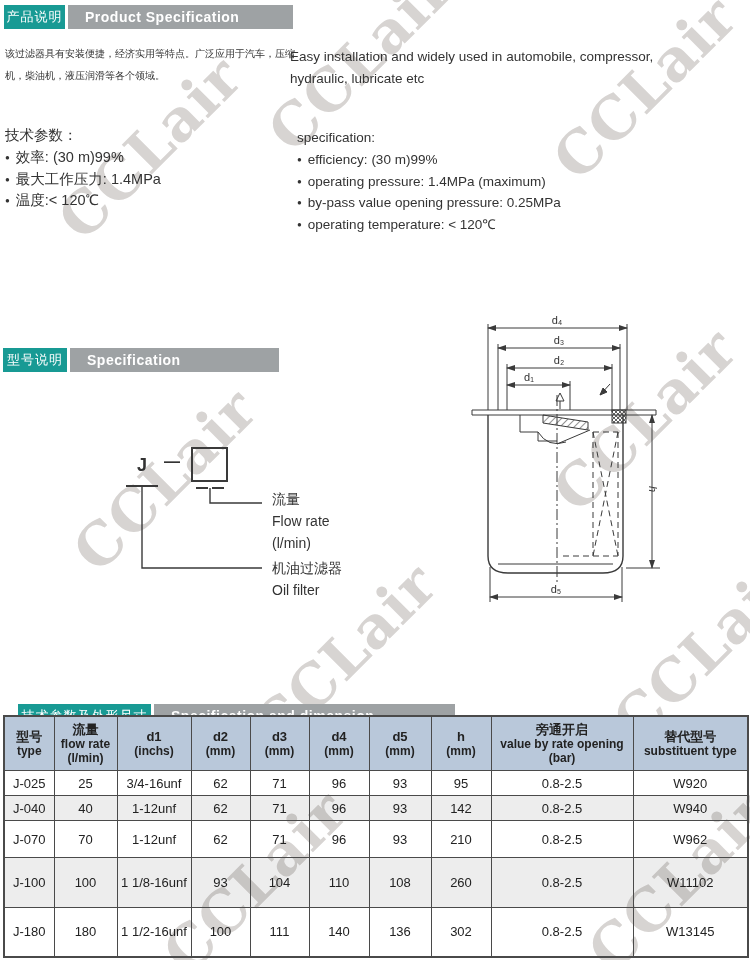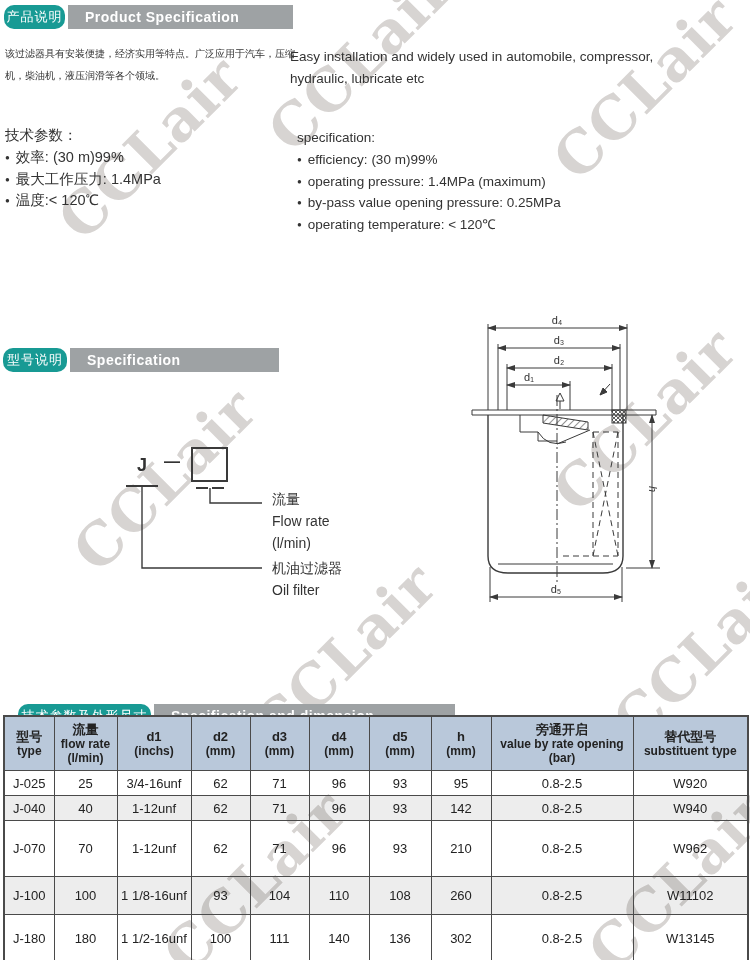--- a/index.html
+++ b/index.html
@@ -7,21 +7,21 @@
         font-family:"Liberation Sans",sans-serif;color:#333;}
   
   .wm-layer{position:absolute;inset:0;z-index:0;pointer-events:none;}
   .wm{position:absolute;font-family:"DejaVu Serif",serif;font-weight:700;font-size:58px;
       color:#d7d4d2;letter-spacing:1px;white-space:nowrap;
       transform:translate(-50%,-50%) rotate(-45deg);}
   .content{position:absolute;inset:0;z-index:1;}
   
   .sec-header{position:absolute;display:flex;height:24px;}
   .sec-tag{background:#189a94;color:#fff;font-size:13px;display:flex;align-items:center;
-           justify-content:center;letter-spacing:1px;border-radius:10px;}
+           justify-content:center;letter-spacing:1px;}
   .sec-bar{background:#9ea2a4;color:#fff;font-weight:bold;font-size:14px;display:flex;
            align-items:center;padding-left:17px;letter-spacing:0.5px;margin-left:3px;}
   
   .zh-desc{position:absolute;left:5px;top:43px;width:292px;font-size:10px;line-height:21.5px;}
   .en-desc{position:absolute;left:290px;top:46px;width:400px;font-size:13.5px;line-height:22px;}
   .params-title-zh{position:absolute;left:5px;top:126px;font-size:14.5px;}
   .params-title-en{position:absolute;left:297px;top:130px;font-size:13.5px;}
   ul.params{position:absolute;margin:0;padding:0;list-style:none;}
   ul.params.zh{left:5px;top:147px;font-size:14.5px;}
   ul.params.en{left:297px;top:149px;font-size:13.5px;}
@@ -34,22 +34,22 @@
   
   .spec-table{position:absolute;left:3px;top:715px;width:744px;border-collapse:collapse;
               table-layout:fixed;font-size:13px;color:#222;}
   .spec-table th,.spec-table td{border:1.5px solid #4a4a4a;text-align:center;vertical-align:middle;
               padding:1px 0;background:transparent;overflow:hidden;}
   .spec-table{border:2px solid #4a4a4a;}
   .spec-table thead th{background:#b9c8da;height:51px;font-weight:bold;}
   .spec-table .hl1{font-size:13px;line-height:15px;}
   .spec-table .hl2{font-size:12px;line-height:14px;}
   .spec-table tbody tr:nth-child(1),.spec-table tbody tr:nth-child(2){height:25px;}
-  .spec-table tbody tr:nth-child(3){height:56px;}
-  .spec-table tbody tr:nth-child(4){height:38px;}
+  .spec-table tbody tr:nth-child(3){height:37px;}
+  .spec-table tbody tr:nth-child(4){height:50px;}
   .spec-table tbody tr:nth-child(5){height:49px;}
   .spec-table tbody tr:nth-child(2),.spec-table tbody tr:nth-child(4){background:rgba(0,0,0,0.07);}
 </style>
 </head>
 <body>
 
 <div class="page">
 
   <div class="wm-layer" id="wm-layer">
       <div class="wm" style="left: 150px; top: 148px;">CCLair</div>

